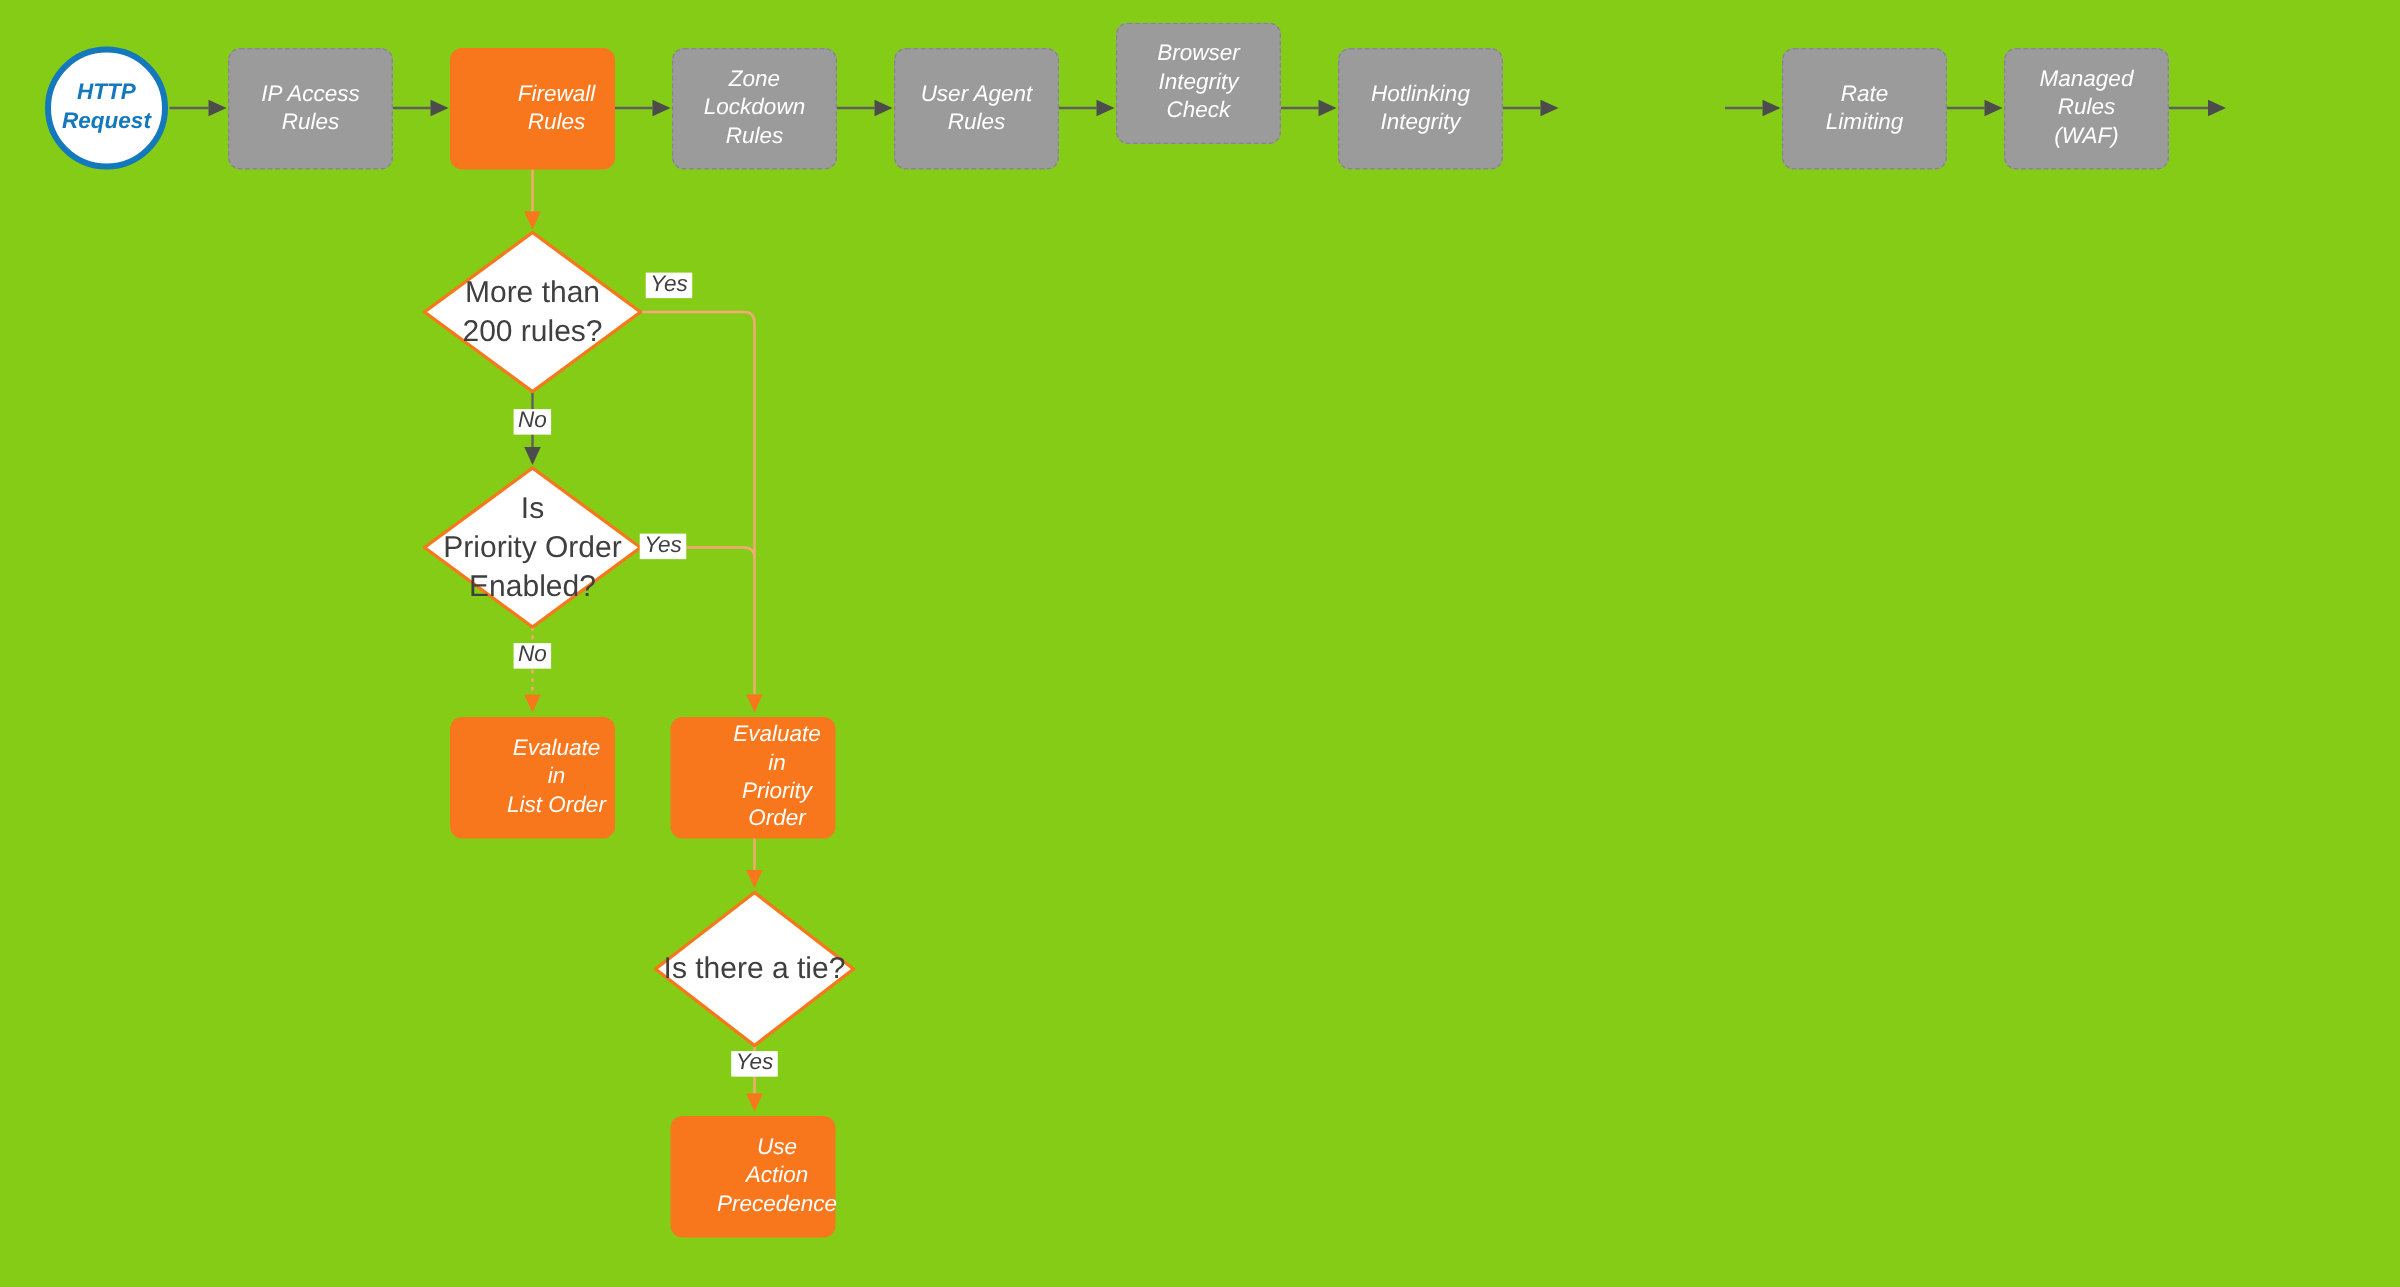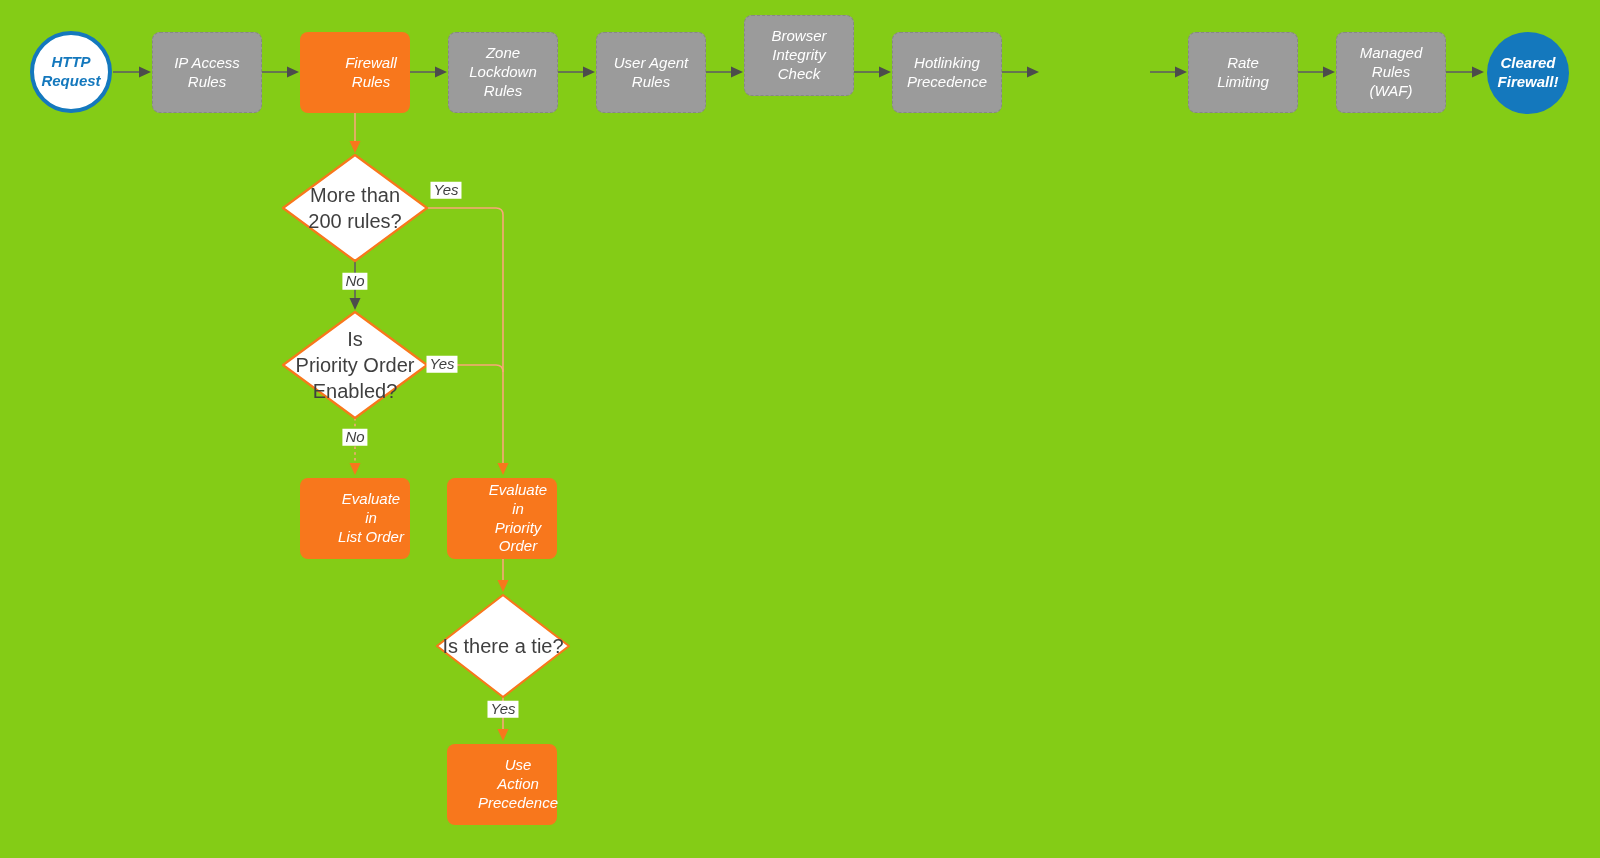--- a/index.html
+++ b/index.html
@@ -128,37 +128,35 @@
     <g>
         <polygon class="diamond" points="355,312 427,365 355,418 283,365"></polygon>
       </g>
     <g>
         <polygon class="diamond" points="503,595 569,646 503,697 437,646"></polygon>
       </g>
   </svg>
 
   <div class="circle start" style="left:30px;top:31px">HTTP
 Request</div>
-  <div class="circle end" style="left:1487px;top:32px">Cleared
-Firewall!</div>
 
   <div class="pill gray" style="left:152px;top:32px">IP Access
 Rules</div>
   <div class="pill orange" style="left:300px;top:32px">Firewall
 Rules</div>
   <div class="pill gray" style="left:448px;top:32px">Zone
 Lockdown
 Rules</div>
   <div class="pill gray" style="left:596px;top:32px">User Agent
 Rules</div>
   <div class="pill gray" style="left:744px;top:15px">Browser
 Integrity
 Check</div>
   <div class="pill gray" style="left:892px;top:32px">Hotlinking
-Precedence</div>
+Integrity</div>
   <div class="pill gray" style="left:1188px;top:32px">Rate
 Limiting</div>
   <div class="pill gray" style="left:1336px;top:32px">Managed
 Rules
 (WAF)</div>
 
   <div class="pill orange" style="left:300px;top:478px">Evaluate
 in
 List Order</div>
   <div class="pill orange" style="left:447px;top:478px">Evaluate

